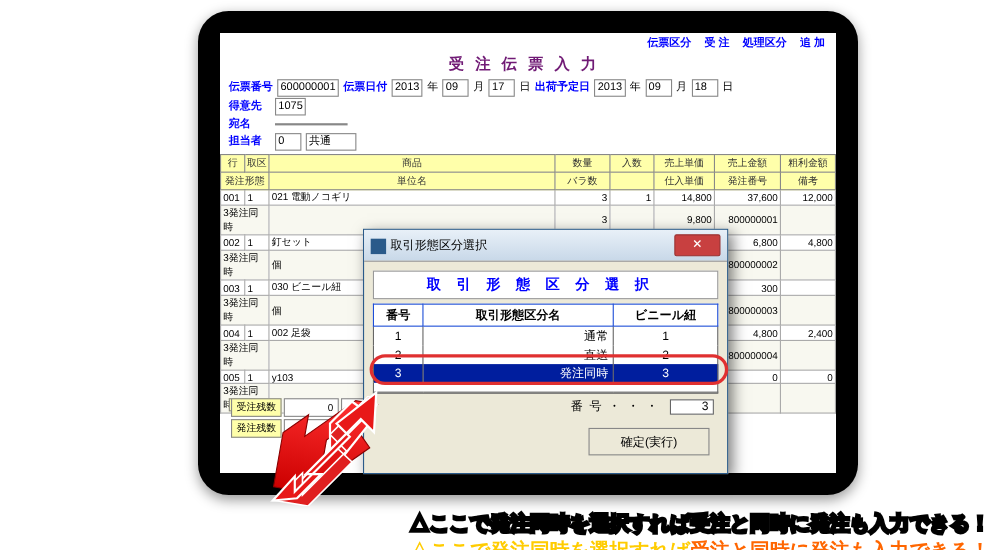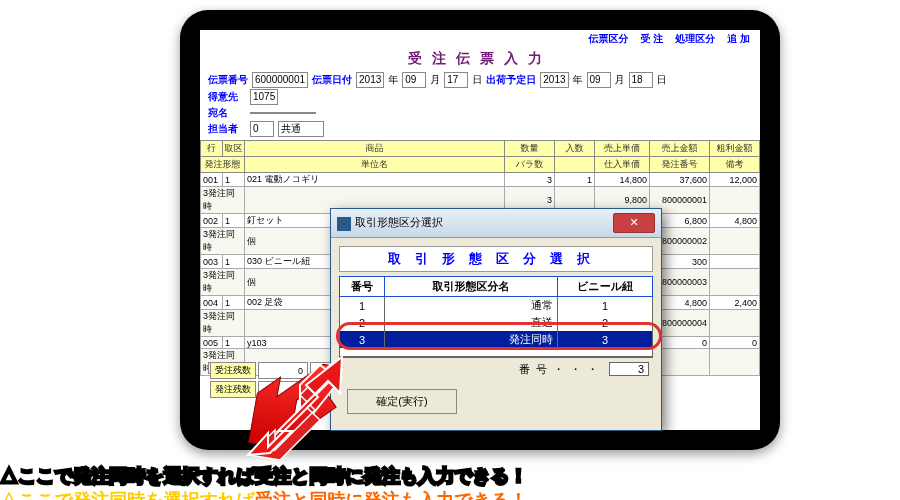--- a/index.html
+++ b/index.html
@@ -31,26 +31,26 @@
 .dlg-title{color:#00f;font-size:13px;font-weight:bold;letter-spacing:14px;text-align:center;border:1px solid #999;padding:3px;background:#fff;margin-bottom:4px}
 .dlg-grid{width:100%;border-collapse:collapse;background:#fff;font-size:11px}
 .dlg-grid th{border:1px solid #1d4ed8;background:#fff;padding:2px;font-weight:bold}
 .dlg-grid td{border-left:1px solid #666;border-right:1px solid #666;padding:1px 4px;text-align:right}
 .dlg-grid td.c{text-align:center}
 .dlg-grid tr.sel td{background:#001e9e;color:#fff}
 .red-ring{position:absolute;border:3px solid #e03030;border-radius:14px;left:336px;top:322px;width:320px;height:22px;z-index:15;pointer-events:none}
 .dlg-foot{border-top:1px solid #666;padding:4px;text-align:right;font-size:11px}
 .dlg-foot .numlbl{letter-spacing:6px;margin-right:2px}
 .dlg-foot .numbox{border:1px solid #666;display:inline-block;min-width:30px;text-align:right;padding:0 4px;background:#fff}
-.dlg-btns{display:flex;justify-content:space-between;gap:36px;padding:8px}
+.dlg-btns{display:flex;justify-content:flex-end;gap:36px;padding:8px}
 .dlg-btns button{width:110px;padding:4px;background:#ece9d8;border:1px solid #888;font-family:inherit;font-size:11px}
 .dlg-btns button.cancel{background:#f4c8c8}
 
 .arrow{position:absolute;left:245px;top:360px;z-index:20;pointer-events:none}
-.caption{position:absolute;bottom:12px;left:0;right:0;text-align:left;font-size:18px;font-weight:bold;z-index:20}
+.caption{position:absolute;bottom:12px;left:0;right:0;text-align:right;font-size:18px;font-weight:bold;z-index:20}
 .caption .o{-webkit-text-stroke:3px #000;color:#cc9900}
 .caption .o2{-webkit-text-stroke:3px #000;color:#ff6600}
 .caption .i{position:absolute;left:0;right:0;color:#ffcc00}
 .caption .i2{color:#ff6600}
 </style>
 </head>
 <body>
 
 <div class="frame">
   <div class="screen">

